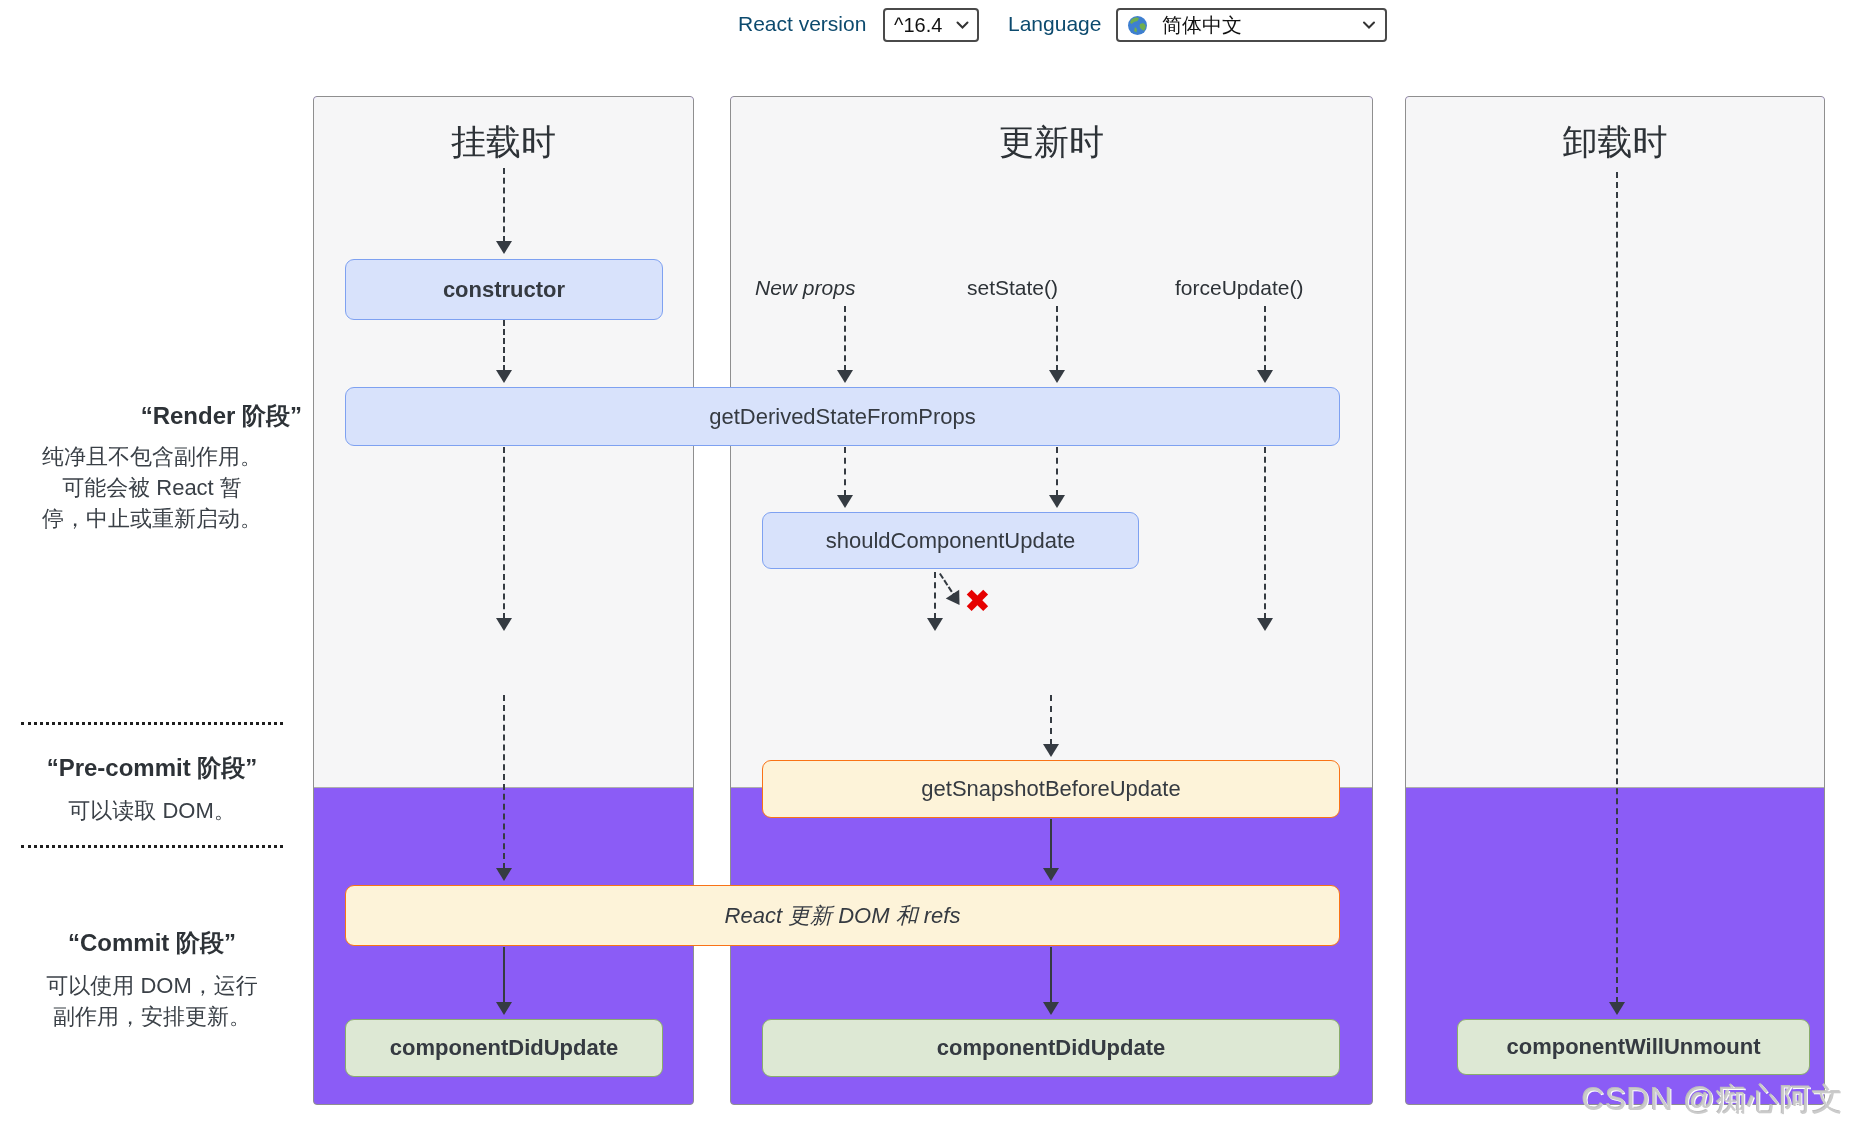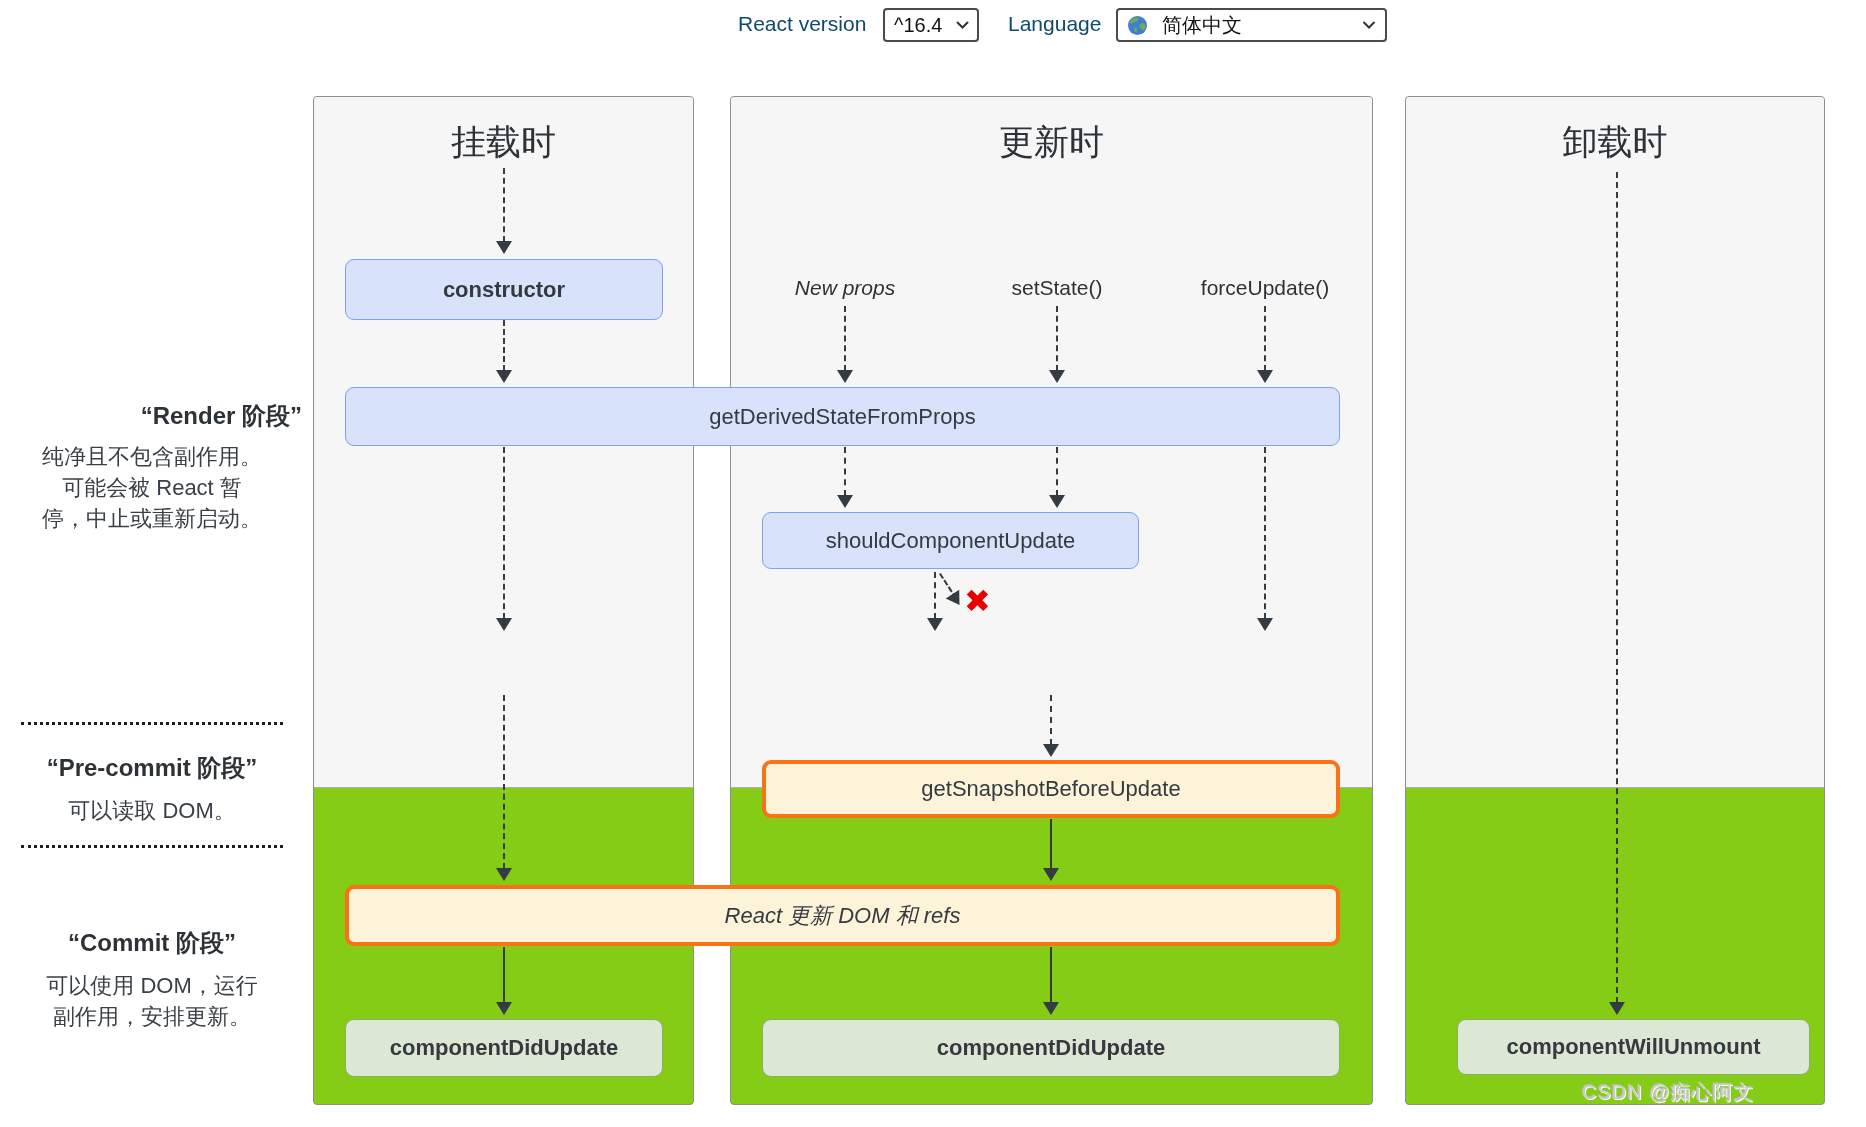--- a/index.html
+++ b/index.html
@@ -8,49 +8,49 @@
     font-family:"Liberation Sans","DejaVu Sans",sans-serif;color:#2f3439;
   }
   
   .tb-label{position:absolute;font-size:21px;color:#0c4a6e;line-height:36px;top:6px;}
   .select{
     position:absolute;top:8px;height:34px;background:#fff;border:2px solid #4a4a4a;border-radius:4px;
     display:flex;align-items:center;padding:0 9px;font-size:20px;color:#111;box-sizing:border-box;gap:14px;
   }
   .select .chev{margin-left:auto;display:flex;align-items:center;}
   
-  .col{position:absolute;background:#84cc16;border:1px solid #8f8f8f;border-radius:4px;box-sizing:border-box;}
+  .col{position:absolute;background:#8b5cf6;border:1px solid #8f8f8f;border-radius:4px;box-sizing:border-box;}
   .col-gray{position:absolute;left:0;right:0;top:0;height:690px;background:#f6f6f7;border-bottom:1px solid #aeaeae;border-radius:3px 3px 0 0;}
   .col-title{position:relative;text-align:center;margin-top:22px;font-size:35px;color:#2d3237;z-index:1;}
   
   .box{
     position:absolute;display:flex;align-items:center;justify-content:center;
     font-size:22px;color:#353a41;border-radius:9px;z-index:3;box-sizing:border-box;text-decoration:none;
   }
   .box.blue{background:#d8e2fb;border:1px solid #7ea1f1;}
-  .box.yellow{background:#fdf3d9;border:4px solid #f97316;}
+  .box.yellow{background:#fdf3d9;border:1px solid #f97316;}
   .box.green{background:#dde8d4;border:1px solid #89ac6c;}
   .bold{font-weight:bold;}
   .italic{font-style:italic;}
   
   .vdash{position:absolute;width:0;border-left:2px dashed #353b42;z-index:1;}
   .vsolid{position:absolute;width:2px;background:#353b42;z-index:1;}
   .ah{position:absolute;width:0;height:0;border-left:8px solid transparent;border-right:8px solid transparent;border-top:13px solid #353b42;z-index:2;}
   .diag{position:absolute;width:0;border-left:2px dashed #353b42;transform-origin:top left;z-index:1;}
   .skip-x{position:absolute;font-size:32px;font-weight:bold;color:#e60000;z-index:3;line-height:1;}
   
   .side-title{position:absolute;font-weight:bold;font-size:24px;color:#2d3237;text-align:center;width:300px;}
   .side-desc{position:absolute;font-size:22px;color:#3a4047;text-align:center;width:300px;line-height:1.4;}
   .side-desc span{display:block;}
   .dotline{position:absolute;width:262px;border-top:3px dotted #1e1e1e;}
   
-  .trigger{position:absolute;font-size:21px;color:#2d3237;text-align:center;width:180px;}
+  .trigger{position:absolute;font-size:21px;color:#2d3237;width:180px;}
   
   .watermark{
-    position:absolute;font-size:20px;color:#cbcbcb;z-index:6;letter-spacing:1px;
+    position:absolute;font-size:31px;color:#cbcbcb;z-index:6;letter-spacing:1px;
     text-shadow:1px 1px 0 #ffffff,-1px -1px 0 #bdbdbd;
   }
 </style>
 </head>
 <body>
 
 <div class="stage">
 
   <div class="tb-label" style="left:738px;">React version</div>
   <div class="select" style="left:883px;width:96px;">

